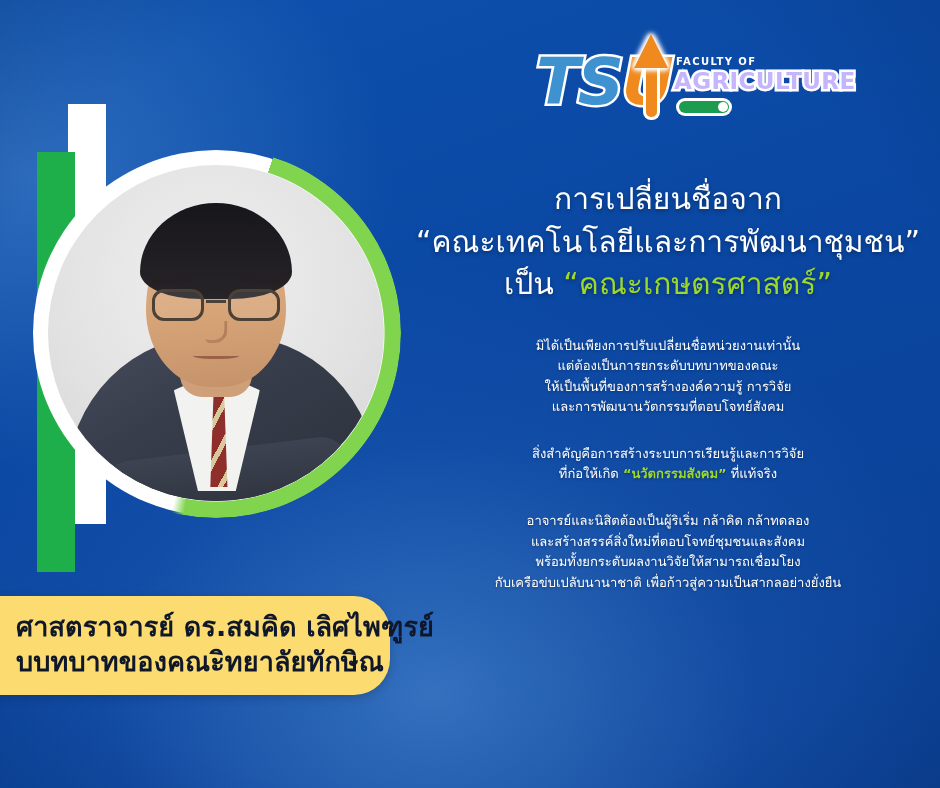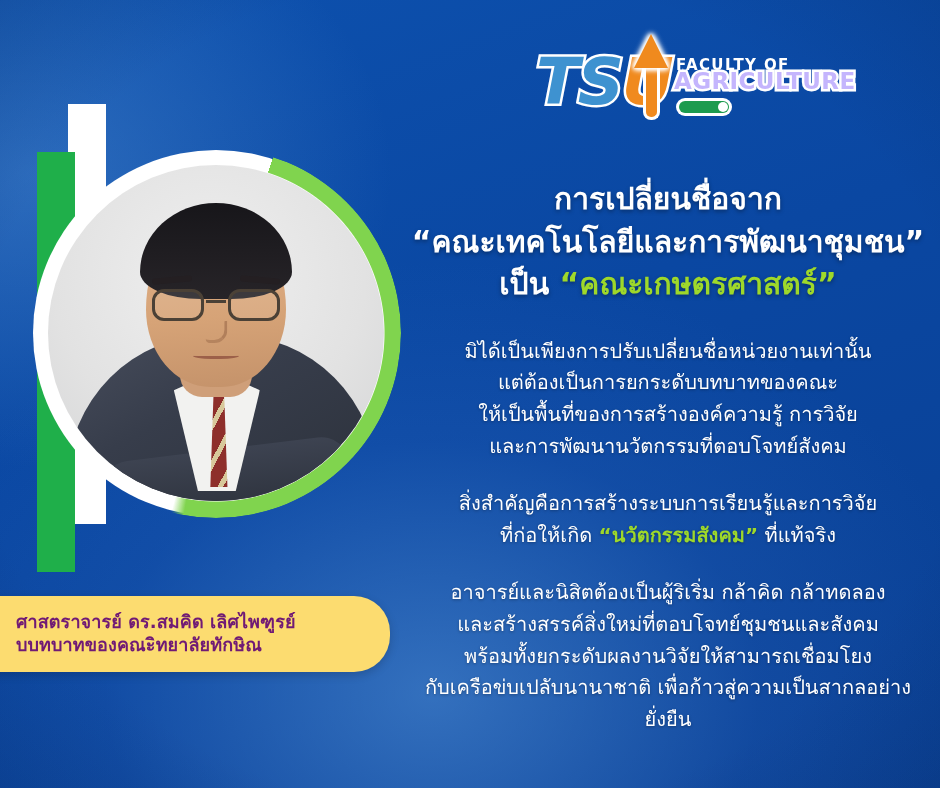--- a/index.html
+++ b/index.html
@@ -186,23 +186,23 @@
   .name-banner {
     position: absolute;
     left: -30px; top: 596px;
     width: 420px;
     padding: 14px 26px 16px 46px;
     background: #fcdc70;
     border-radius: 0 36px 36px 0;
     box-shadow: 0 3px 10px rgba(0,0,0,0.18);
   }
   .name-line {
-    color: #701a75;
+    color: #0f172a;
     font-weight: bold;
-    font-size: 18px;
+    font-size: 27px;
     line-height: 1.28;
     letter-spacing: .1px;
     white-space: nowrap;
   }
 
   
   .logo {
     position: absolute;
     left: 536px; top: 34px;
     width: 268px; height: 86px;
@@ -239,21 +239,21 @@
     left: 0; top: 0;
     width: 0; height: 0;
     border-left: 17px solid transparent;
     border-right: 17px solid transparent;
     border-bottom: 34px solid #f08a1e;
     filter: drop-shadow(0 0 2.6px #fff) drop-shadow(0 0 2.6px #fff) drop-shadow(0 0 1.6px #fff);
   }
   .logo-fac {
     position: absolute;
     left: 140px; top: 22px;
-    font-size: 15px;
+    font-size: 10px;
     font-weight: bold;
     letter-spacing: 1.4px;
     color: #ffffff;
   }
   .logo-agri {
     position: absolute;
     left: 138px; top: 36px;
     font-size: 23px;
     font-weight: bold;
     letter-spacing: .4px;
@@ -289,31 +289,31 @@
   
   .content {
     position: absolute;
     left: 408px; top: 178px;
     width: 520px;
     text-align: center;
     color: #ffffff;
   }
   .headline {
     font-size: 30px;
-    font-weight: bold;
+    font-weight: normal;
     line-height: 1.42;
     text-shadow: 0 2px 4px rgba(0,0,0,0.35);
   }
   .headline .hl-3 { display: block; }
   .hl-green {
     color: #9ed82a;
   }
   .body-block {
     margin-top: 30px;
-    font-size: 20px;
+    font-size: 13px;
     line-height: 1.58;
     text-shadow: 0 1px 3px rgba(0,0,0,0.32);
   }
   .body-block + .body-block { margin-top: 26px; }
   .body-block p { margin: 0; }
   .em-green {
     color: #9ed82a;
     font-weight: bold;
   }
 </style>

